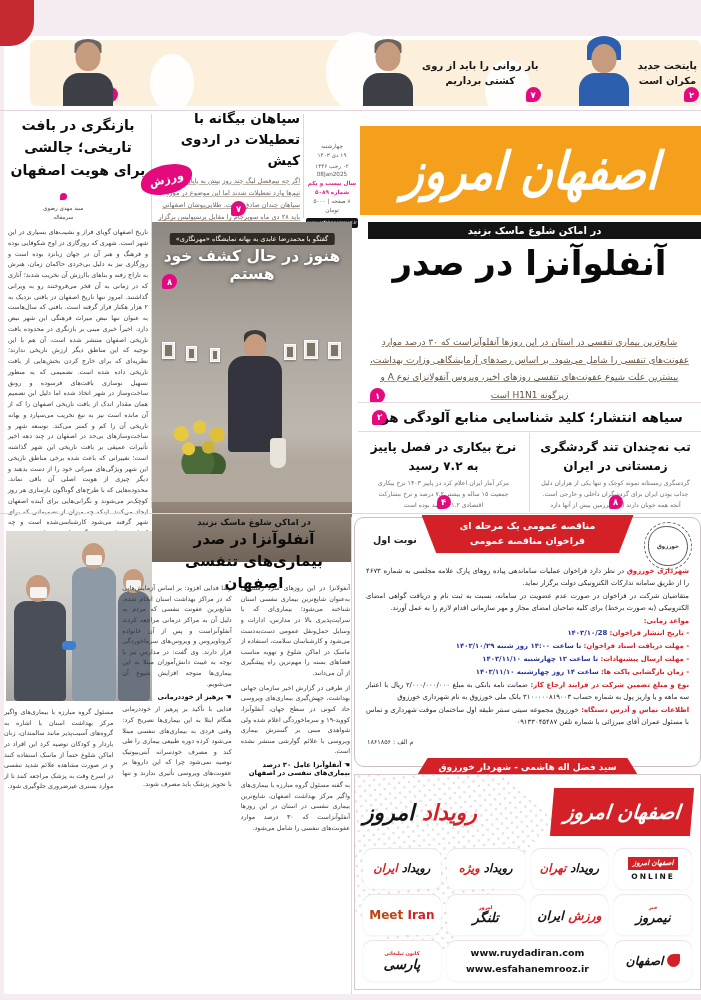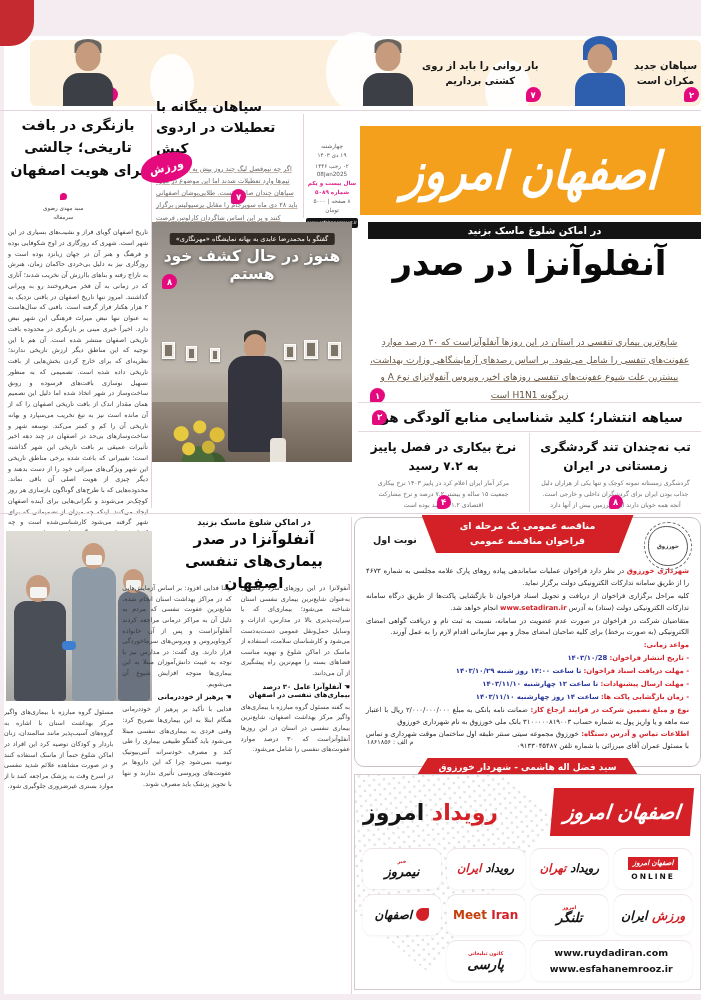--- a/index.html
+++ b/index.html
@@ -28,21 +28,21 @@
   
   .editorial{position:absolute;left:8px;top:114px;width:140px;height:394px}
   .editorial h2{font-size:14px;font-weight:bold;text-align:center;line-height:1.6;color:#0d0d0d}
   .author-row{display:flex;align-items:flex-end;justify-content:flex-end;gap:5px;margin:7px 0 5px}
   .author-pic{width:30px;height:34px;background:radial-gradient(circle at 50% 32%,#d9c4b0 0 8px,#8d8populate8 9px,#777 60%),linear-gradient(#9a9a9a,#707070);border-radius:3px;flex:none}
   .author-meta{text-align:center;font-size:5.6px;color:#444;line-height:1.6}
   .author-meta .pin{display:inline-block;width:7px;height:7px;background:#e40a7d;border-radius:50% 50% 50% 0;margin-bottom:1px}
   .editorial .body{font-size:6.4px;line-height:1.68;text-align:justify;color:#3a3a3a}
 
   
-  .sports{position:absolute;left:156px;top:96px;width:144px;height:104px;text-align:left}
+  .sports{position:absolute;left:156px;top:108px;width:144px;height:104px;text-align:right}
   .sports h2{font-size:13.5px;font-weight:bold;line-height:1.55;color:#0d0d0d}
   .sports .body{font-size:6.6px;color:#6a6a6a;line-height:1.85;margin-top:4px;text-decoration:underline;text-decoration-color:#c5b3a6}
   .badge-varzesh{position:absolute;left:-16px;bottom:18px;background:#e40a7d;color:#fff;font-weight:bold;font-size:11px;padding:8px 9px;border-radius:46% 54% 48% 52%/55% 45% 55% 45%;transform:rotate(-14deg)}
   .sports .pnum{position:absolute;bottom:-4px;right:54px}
 
   
   .datebox{position:absolute;left:306px;top:142px;width:52px;height:82px;font-size:5.7px;text-align:center;color:#5a5a5a;line-height:1.55}
   .datebox .red{color:#e0218a;font-weight:bold}
   .datebox .web{background:#141414;color:#fff;font-size:4.4px;padding:2px 1px;border-radius:2px;margin-top:3px;display:block;direction:ltr}
 
@@ -62,21 +62,21 @@
   .emission .pnum{position:absolute;left:14px}
 
   .teasers{position:absolute;left:358px;top:433px;width:343px;height:79px;display:flex}
   .teaser{flex:1;padding:5px 10px 0;position:relative;text-align:center}
   .teaser:first-child{border-left:1px solid #e6d8e0}
   .teaser h3{font-size:12px;line-height:1.55;font-weight:bold;color:#0d0d0d}
   .teaser p{font-size:6.2px;color:#6e6e6e;line-height:1.75;margin-top:3px}
   .teaser .pnum{position:absolute;bottom:3px;left:50%;transform:translateX(-50%);width:14px;height:14px}
 
   
-  .gallery{position:absolute;left:152px;top:222px;width:200px;height:240px;overflow:hidden;background:linear-gradient(#8e8882 0%,#aba49c 30%,#beb7ae 62%,#b1a89e 70%)}
+  .gallery{position:absolute;left:152px;top:222px;width:200px;height:340px;overflow:hidden;background:linear-gradient(#8e8882 0%,#aba49c 30%,#beb7ae 62%,#b1a89e 70%)}
   .g-floor{position:absolute;left:0;right:0;bottom:0;height:60px;background:linear-gradient(#93887b,#6f6357)}
   .g-frame{position:absolute;background:#efeae4;border:1px solid #fff;box-shadow:0 1px 2px rgba(0,0,0,.35)}
   .g-frame i{position:absolute;inset:2px;background:#7d7468;display:block}
   .g-man-head{position:absolute;left:92px;top:112px;width:22px;height:26px;border-radius:50%;background:#c79b7e}
   .g-man-hair{position:absolute;left:92px;top:108px;width:22px;height:12px;border-radius:50% 50% 0 0;background:#3c3a38}
   .g-man-torso{position:absolute;left:76px;top:134px;width:54px;height:96px;border-radius:16px 16px 4px 4px;background:#33343d}
   .g-vase{position:absolute;left:118px;top:216px;width:16px;height:30px;border-radius:4px 4px 7px 7px;background:#e8e4dc}
   .g-flowers{position:absolute;left:18px;top:196px;width:62px;height:56px;background:
     radial-gradient(circle at 18% 28%,#e7c93f 0 7px,transparent 8px),
     radial-gradient(circle at 48% 16%,#e7c93f 0 6px,transparent 7px),
@@ -115,21 +115,21 @@
   .red{color:#d42127;font-weight:bold}
   .blue{color:#27359b;font-weight:bold}
   .t-malf{position:absolute;left:12px;bottom:20px;font-size:6.4px;color:#333}
   .t-sign{position:absolute;bottom:-10px;left:50%;transform:translateX(-50%);background:#d42127;color:#fff;font-size:9px;font-weight:bold;padding:4px 22px;white-space:nowrap;clip-path:polygon(5% 0,95% 0,100% 100%,0 100%)}
 
   
   .brandbox{position:absolute;left:354px;top:774px;width:347px;height:216px;background:#fff;border:1px solid #d5c9cf;overflow:hidden}
   .dots{position:absolute;left:-30px;top:-40px;width:190px;height:200px;background-image:radial-gradient(#d8d8d8 1.1px,transparent 1.3px);background-size:7px 7px;transform:rotate(40deg);opacity:.8}
   .b-top{position:absolute;top:6px;right:8px;left:8px;height:62px;display:flex;align-items:center;justify-content:space-between}
   .b-red-logo{background:#d42127;color:#fff;font-style:italic;font-weight:bold;font-size:20px;padding:12px 12px;transform:skewX(-5deg);white-space:nowrap}
-  .b-ruydad{font-size:22px;font-weight:bold;white-space:nowrap}
+  .b-ruydad{font-size:22px;font-weight:bold;font-style:italic;white-space:nowrap}
   .b-ruydad .w1{color:#d42127}.b-ruydad .w2{color:#141414}
   .b-grid{position:absolute;right:8px;left:8px;top:74px;bottom:8px;display:grid;grid-template-columns:repeat(4,1fr);grid-auto-rows:1fr;gap:6px}
   .b-cell{background:#fff;border-radius:9px;box-shadow:0 -1px 0 #ece4e8,0 1px 3px rgba(0,0,0,.06);display:flex;flex-direction:column;align-items:center;justify-content:center;font-weight:bold;text-align:center;line-height:1.2;padding:2px}
   .b-pair{font-style:italic;font-size:11.5px;white-space:nowrap}
   .b-pair .w1{color:#141414}.b-pair .w2{color:#d42127}
   .mini-red{background:#d42127;color:#fff;font-size:7px;font-style:italic;padding:2px 5px;white-space:nowrap}
   .online{font-size:7.5px;letter-spacing:2px;color:#141414;margin-top:2px;direction:ltr}
   .tagchip{font-size:5px;color:#d42127}
   .b-urls{grid-column:span 2;font-size:9.5px;direction:ltr;color:#141414;line-height:1.7;font-weight:bold}
   .b-esf{display:flex;flex-direction:row;align-items:center;gap:4px}
@@ -145,21 +145,21 @@
 <div class="sheet"></div>
 <div class="corner-red"></div>
 
 <div class="strip">
   <div class="deco" style="left:296px;top:-8px;width:64px;height:80px"></div>
   <div class="deco" style="left:455px;top:20px;width:46px;height:60px"></div>
   <div class="deco" style="left:120px;top:14px;width:44px;height:58px"></div>
 
   <div class="strip-item" style="right:4px">
     <span class="pnum">۲</span>
-    <div class="strip-title">سپاهان جدید
+    <div class="strip-title">پایتخت جدید
 مکران است</div>
     <div class="bust hijab">
         <span class="hair"></span>
         <span class="head"></span>
         <span class="torso"></span>
       </div>
   </div>
 
   <div class="strip-item" style="left:330px">
     <span class="pnum">۷</span>
@@ -292,44 +292,44 @@
     <div class="fp-head" style="left:76px;top:12px;width:23px;height:26px"></div>
     <div class="fp-mask" style="left:80px;top:24px;width:16px;height:10px"></div>
     <div class="fp-fig" style="left:112px;top:60px;width:32px;height:110px;background:#6a7280"></div>
     <div class="fp-head" style="left:117px;top:38px;width:21px;height:24px"></div>
     <div class="fp-mask" style="left:120px;top:49px;width:15px;height:10px"></div>
     <div class="fp-mask" style="left:56px;top:110px;width:14px;height:9px;background:#3f7fd1;border-radius:4px"></div>
   </div>
   <div class="flu-cols">
     <div class="flu-col">
       <p>آنفولانزا در این روزهای سرد زمستانی به‌عنوان شایع‌ترین بیماری تنفسی استان شناخته می‌شود؛ بیماری‌ای که با سرایت‌پذیری بالا در مدارس، ادارات و وسایل حمل‌ونقل عمومی دست‌به‌دست می‌شود و کارشناسان سلامت، استفاده از ماسک در اماکن شلوغ و تهویه مناسب فضاهای بسته را مهم‌ترین راه پیشگیری از آن می‌دانند.</p>
+      <p>از طرفی در گزارش اخیر سازمان جهانی بهداشت، جهش‌گیری بیماری‌های ویروسی حاد کنونی در سطح جهان، آنفلوآنزا، کووید-۱۹ و سرماخوردگی اعلام شده ولی شواهدی مبنی بر گسترش بیماری ویروسی با علائم گوارشی منتشر نشده است.</p>
       <h4>☚ آنفلوآنزا عامل ۳۰ درصد بیماری‌های تنفسی در اصفهان</h4>
       <p>به گفته مسئول گروه مبارزه با بیماری‌های واگیر مرکز بهداشت اصفهان، شایع‌ترین بیماری تنفسی در استان در این روزها آنفلوآنزاست که ۳۰ درصد موارد عفونت‌های تنفسی را شامل می‌شود.</p>
     </div>
     <div class="flu-col">
       <p>رضا فدایی افزود: بر اساس آزمایش‌هایی که در مراکز بهداشت استان انجام شده، شایع‌ترین عفونت تنفسی که مردم به دلیل آن به مراکز درمانی مراجعه کردند آنفلوآنزاست و پس از آن خانواده کروناویروس و ویروس‌های سرماخوردگی قرار دارند. وی گفت: در مدارس نیز با توجه به غیبت دانش‌آموزان مبتلا به این بیماری‌ها متوجه افزایش شیوع آن می‌شویم.</p>
       <h4>☚ پرهیز از خوددرمانی</h4>
-      <p>فدایی با تأکید بر پرهیز از خوددرمانی هنگام ابتلا به این بیماری‌ها تصریح کرد: وقتی فردی به بیماری‌های تنفسی مبتلا می‌شود باید گفتگو طبیعی بیماری را طی کند و مصرف خودسرانه آنتی‌بیوتیک توصیه نمی‌شود چرا که این داروها بر عفونت‌های ویروسی تأثیری ندارند و تنها با تجویز پزشک باید مصرف شوند.</p>
+      <p>فدایی با تأکید بر پرهیز از خوددرمانی هنگام ابتلا به این بیماری‌ها تصریح کرد: وقتی فردی به بیماری‌های تنفسی مبتلا می‌شود کرده دوره طبیعی بیماری را طی کند و مصرف خودسرانه آنتی‌بیوتیک توصیه نمی‌شود چرا که این داروها بر عفونت‌های ویروسی تأثیری ندارند و تنها با تجویز پزشک باید مصرف شوند.</p>
     </div>
     <div class="flu-col">
       <p>مسئول گروه مبارزه با بیماری‌های واگیر مرکز بهداشت استان با اشاره به گروه‌های آسیب‌پذیر مانند سالمندان، زنان باردار و کودکان توصیه کرد این افراد در اماکن شلوغ حتماً از ماسک استفاده کنند و در صورت مشاهده علائم شدید تنفسی در اسرع وقت به پزشک مراجعه کنند تا از موارد بستری غیرضروری جلوگیری شود.</p>
     </div>
   </div>
 </div>
 
 <div class="tender">
   <div class="t-ribbon">
     <div>مناقصه عمومی یک مرحله ای</div>
     <div>فراخوان مناقصه عمومی</div>
   </div>
   <div class="t-note">نوبت اول</div>
   <div class="t-seal">خورزوق</div>
   <div class="t-body">
     <p><span class="red">شهرداری خورزوق</span><span> در نظر دارد فراخوان عملیات ساماندهی پیاده روهای پارک علامه مجلسی به شماره ۴۶۷۳ را از طریق سامانه تدارکات الکترونیکی دولت برگزار نماید.</span></p>
-    <p><span>کلیه مراحل برگزاری فراخوان از دریافت و تحویل اسناد فراخوان تا بازگشایی پاکت‌ها از طریق درگاه سامانه تدارکات الکترونیکی دولت (ستاد) به آدرس </span><span class="red" style="direction:ltr">www.setadiran.ir</span><span> انجام خواهد شد.</span></p>
     <p>متقاضیان شرکت در فراخوان در صورت عدم عضویت در سامانه، نسبت به ثبت نام و دریافت گواهی امضای الکترونیکی (به صورت برخط) برای کلیه صاحبان امضای مجاز و مهر سازمانی اقدام لازم را به عمل آورند.</p>
     <p class="red">مواعد زمانی:</p>
     <p><span class="red">- تاریخ انتشار فراخوان:</span> <span class="blue">۱۴۰۳/۱۰/28</span></p>
     <p><span class="red">- مهلت دریافت اسناد فراخوان:</span> <span class="blue">تا ساعت ۱۴:۰۰ روز شنبه ۱۴۰۳/۱۰/۲۹</span></p>
     <p><span class="red">- مهلت ارسال پیشنهادات:</span> <span class="blue">تا ساعت ۱۲ چهارشنبه ۱۴۰۳/۱۱/۱۰</span></p>
     <p><span class="red">- زمان بازگشایی پاکت ها:</span> <span class="blue">ساعت ۱۴ روز چهارشنبه ۱۴۰۳/۱۱/۱۰</span></p>
     <p><span class="red">نوع و مبلغ تضمین شرکت در فرایند ارجاع کار:</span><span> ضمانت نامه بانکی به مبلغ ۲/۰۰۰/۰۰۰/۰۰۰ ریال با اعتبار سه ماهه و یا واریز پول به شماره حساب ۳۱۰۰۰۰۰۸۱۹۰۰۳ بانک ملی خورزوق به نام شهرداری خورزوق</span></p>
     <p><span class="red">اطلاعات تماس و آدرس دستگاه:</span><span> خورزوق مجموعه سیتی سنتر طبقه اول ساختمان موقت شهرداری و تماس با مسئول عمران آقای میرزائی با شماره تلفن ۰۹۱۳۳۰۴۵۴۸۷</span></p>
   </div>
   <div class="t-malf">م الف : ۱۸۶۱۸۵۶</div>
@@ -347,20 +347,23 @@
   </div>
   <div class="b-grid">
     <div class="b-cell">
       <span class="mini-red">اصفهان امروز</span>
       <span class="online">ONLINE</span>
     </div>
     <div class="b-cell">
       <span class="b-pair"><span class="w1">رویداد</span> <span class="w2">تهران</span></span>
     </div>
     <div class="b-cell">
+      <span class="b-pair"><span class="w1">رویداد</span> <span class="w2">ویژه</span></span>
+    </div>
+    <div class="b-cell">
       <span class="b-pair"><span class="w1">رویداد</span> <span class="w2">ایران</span></span>
     </div>
     <div class="b-cell">
       <span class="tagchip">خبر</span>
       <span class="b-pair" style="font-size:13px"><span class="w1">نیمروز</span></span>
     </div>
     <div class="b-cell">
       <span class="b-pair" style="font-size:12.5px"><span class="w2">ورزش</span> <span class="w1">ایران</span></span>
     </div>
     <div class="b-cell">

